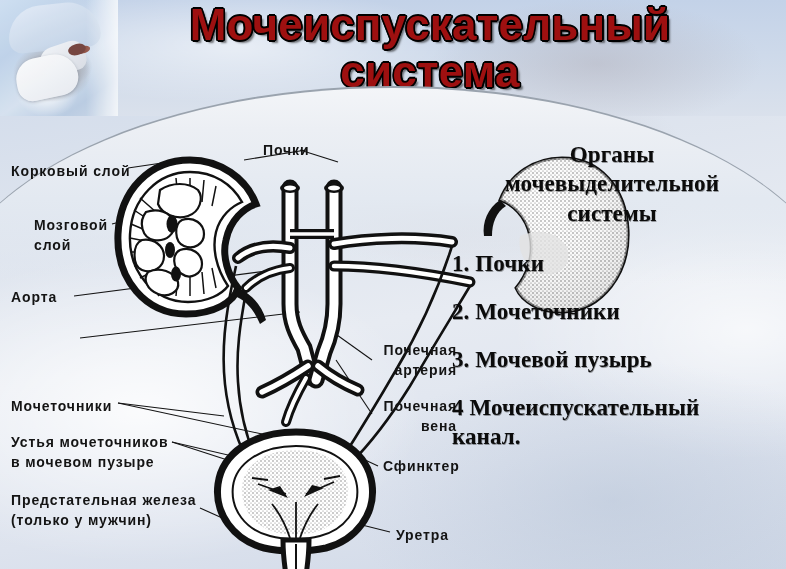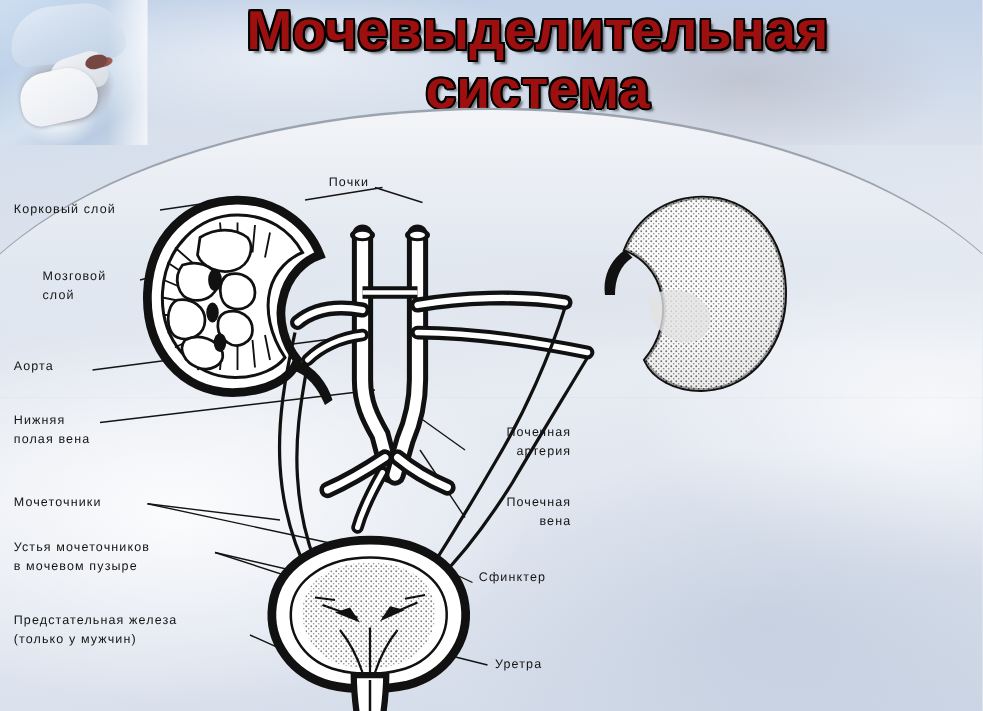--- a/index.html
+++ b/index.html
@@ -108,21 +108,21 @@
   }
 
   
   #figure{ position:absolute; left:0; top:116px; width:786px; height:453px; }
   #figure svg{ display:block; }
 
   
   .dlabel{
     position:absolute;
     font-family:"Liberation Sans", sans-serif;
-    font-weight:normal; font-size:10px; line-height:1.45;
+    font-weight:bold; font-size:14px; line-height:1.45;
     letter-spacing:.9px; color:#141414; white-space:pre-line;
   }
   .dlabel.right{ text-align:right; }
   .lb-korkovy{ left:11px; top:161px; }
   .lb-mozgovoy{ left:11px; top:215px;margin-left:23px; }
   .lb-aorta{ left:11px; top:287px; }
   .lb-nizhnyaya{ left:11px; top:330px; }
   .lb-mochetochniki{ left:11px; top:396px;text-align:right; }
   .lb-ustya{ left:11px; top:432px; }
   .lb-predstat{ left:11px; top:490px; }
@@ -138,21 +138,21 @@
 <div id="slide">
 
   <div id="header">
     <div id="photo">
       <div class="cap"></div>
       <div class="mask2"></div>
       <div class="eye"></div>
       <div class="mask"></div>
       <div class="sheen"></div>
     </div>
-    <div id="title">Мочевыделительная
+    <div id="title">Мочеиспускательный
 система</div>
   </div>
   <div id="arc"></div>
 
   <div id="figure">
     <svg width="786" height="453" viewBox="0 0 786 453" xmlns="http://www.w3.org/2000/svg">
       <defs>
         <pattern id="stipple" width="4" height="4" patternUnits="userSpaceOnUse">
           <rect width="4" height="4" fill="#ffffff"></rect>
           <circle cx="1" cy="1" r="0.75" fill="#1a1a1a"></circle>
@@ -297,29 +297,38 @@
         <path d="M296 428 L296 498" stroke="#111" stroke-width="2" fill="none"></path>
         <path d="M290 500 L296 514 L302 500" fill="#111"></path>
       </g>
     </svg>
   </div>
 
   <div class="dlabel lb-korkovy">Корковый слой</div>
   <div class="dlabel lb-mozgovoy">Мозговой
 слой</div>
   <div class="dlabel lb-aorta">Аорта</div>
-  <div class="dlabel lb-nizhnyaya">Нижняя
-полая вена</div>
   <div class="dlabel lb-mochetochniki">Мочеточники</div>
   <div class="dlabel lb-predstat">Предстательная железа
 (только у мужчин)</div>
   <div class="dlabel lb-ustya">Устья мочеточников
 в мочевом пузыре</div>
   <div class="dlabel lb-pochki">Почки</div>
   <div class="dlabel right lb-pochechnaya-arteria">Почечная
 артерия</div>
   <div class="dlabel right lb-pochechnaya-vena">Почечная
 вена</div>
   <div class="dlabel lb-sfinkter">Сфинктер</div>
   <div class="dlabel lb-uretra">Уретра</div>
 
+  <div id="right-panel">
+    <div id="right-heading">Органы
+мочевыделительной
+системы</div>
+    <ul id="organ-list">
+      <li>1. Почки</li>
+      <li>2. Мочеточники</li>
+      <li>3. Мочевой пузырь</li>
+      <li>4 Мочеиспускательный канал.</li>
+    </ul>
+  </div>
 
 </div>
 
 </body></html>

